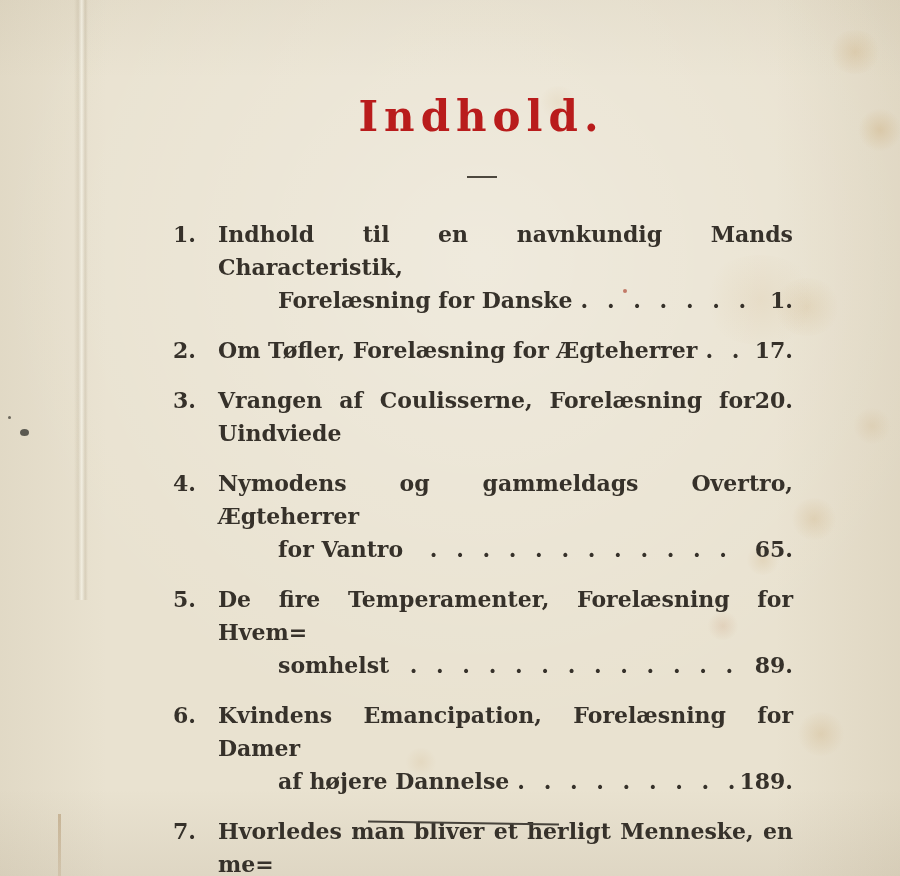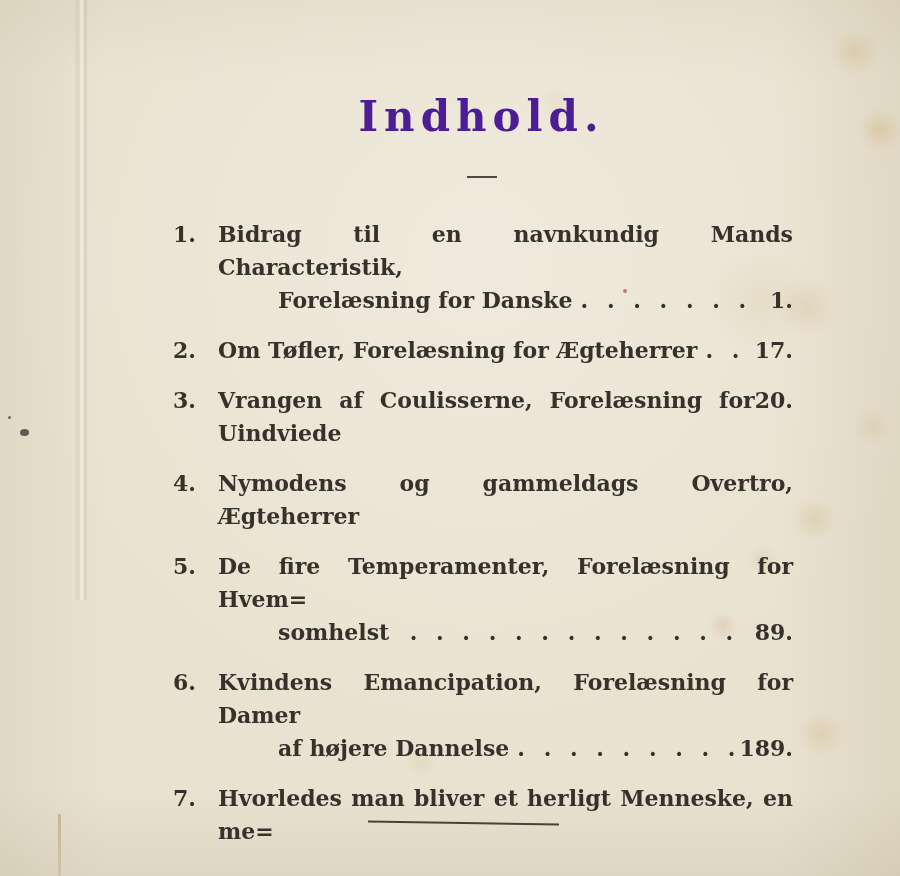--- a/index.html
+++ b/index.html
@@ -59,21 +59,21 @@
     left: 170px; top: 0;
     width: 623px;
   }
   .title {
     margin: 92px 0 0 0;
     text-align: center;
     font-size: 42px;
     line-height: 1.2;
     font-weight: bold;
     letter-spacing: 6px;
-    color: #4c1d95;
+    color: #b91c1c;
   }
   .title-rule {
     width: 30px; height: 2px;
     background: #4d483e;
     margin: 34px auto 0 auto;
   }
   .toc { margin-top: 40px; }
   .toc-entry {
     display: flex;
     margin-bottom: 17px;
@@ -130,21 +130,21 @@
   <div class="speck sp3"></div>
 
   <div class="content">
     <h1 class="title">Indhold.</h1>
     <div class="title-rule"></div>
     <div class="toc">
         <div class="toc-entry">
           <span class="toc-number">1.</span>
           <div class="entry-body">
             <div class="toc-line">
-              <span class="line-text just">Bidrag til en navnkundig Mands Characteristik,</span>
+              <span class="line-text just">Indhold til en navnkundig Mands Characteristik,</span>
             </div>
             <div class="toc-line cont">
               <span class="line-text">Forelæsning for Danske</span>
               <span class="dots">. . . . . . . .</span>
               <span class="page-num">1.</span>
             </div>
           </div>
         </div>
         <div class="toc-entry">
           <span class="toc-number">2.</span>
@@ -164,20 +164,25 @@
               <span class="page-num">20.</span>
             </div>
           </div>
         </div>
         <div class="toc-entry">
           <span class="toc-number">4.</span>
           <div class="entry-body">
             <div class="toc-line">
               <span class="line-text just">Nymodens og gammeldags Overtro, Ægteherrer</span>
             </div>
+            <div class="toc-line cont">
+              <span class="line-text">for Vantro</span>
+              <span class="dots">. . . . . . . . . . . .</span>
+              <span class="page-num">65.</span>
+            </div>
           </div>
         </div>
         <div class="toc-entry">
           <span class="toc-number">5.</span>
           <div class="entry-body">
             <div class="toc-line">
               <span class="line-text just">De fire Temperamenter, Forelæsning for Hvem=</span>
             </div>
             <div class="toc-line cont">
               <span class="line-text">somhelst</span>

